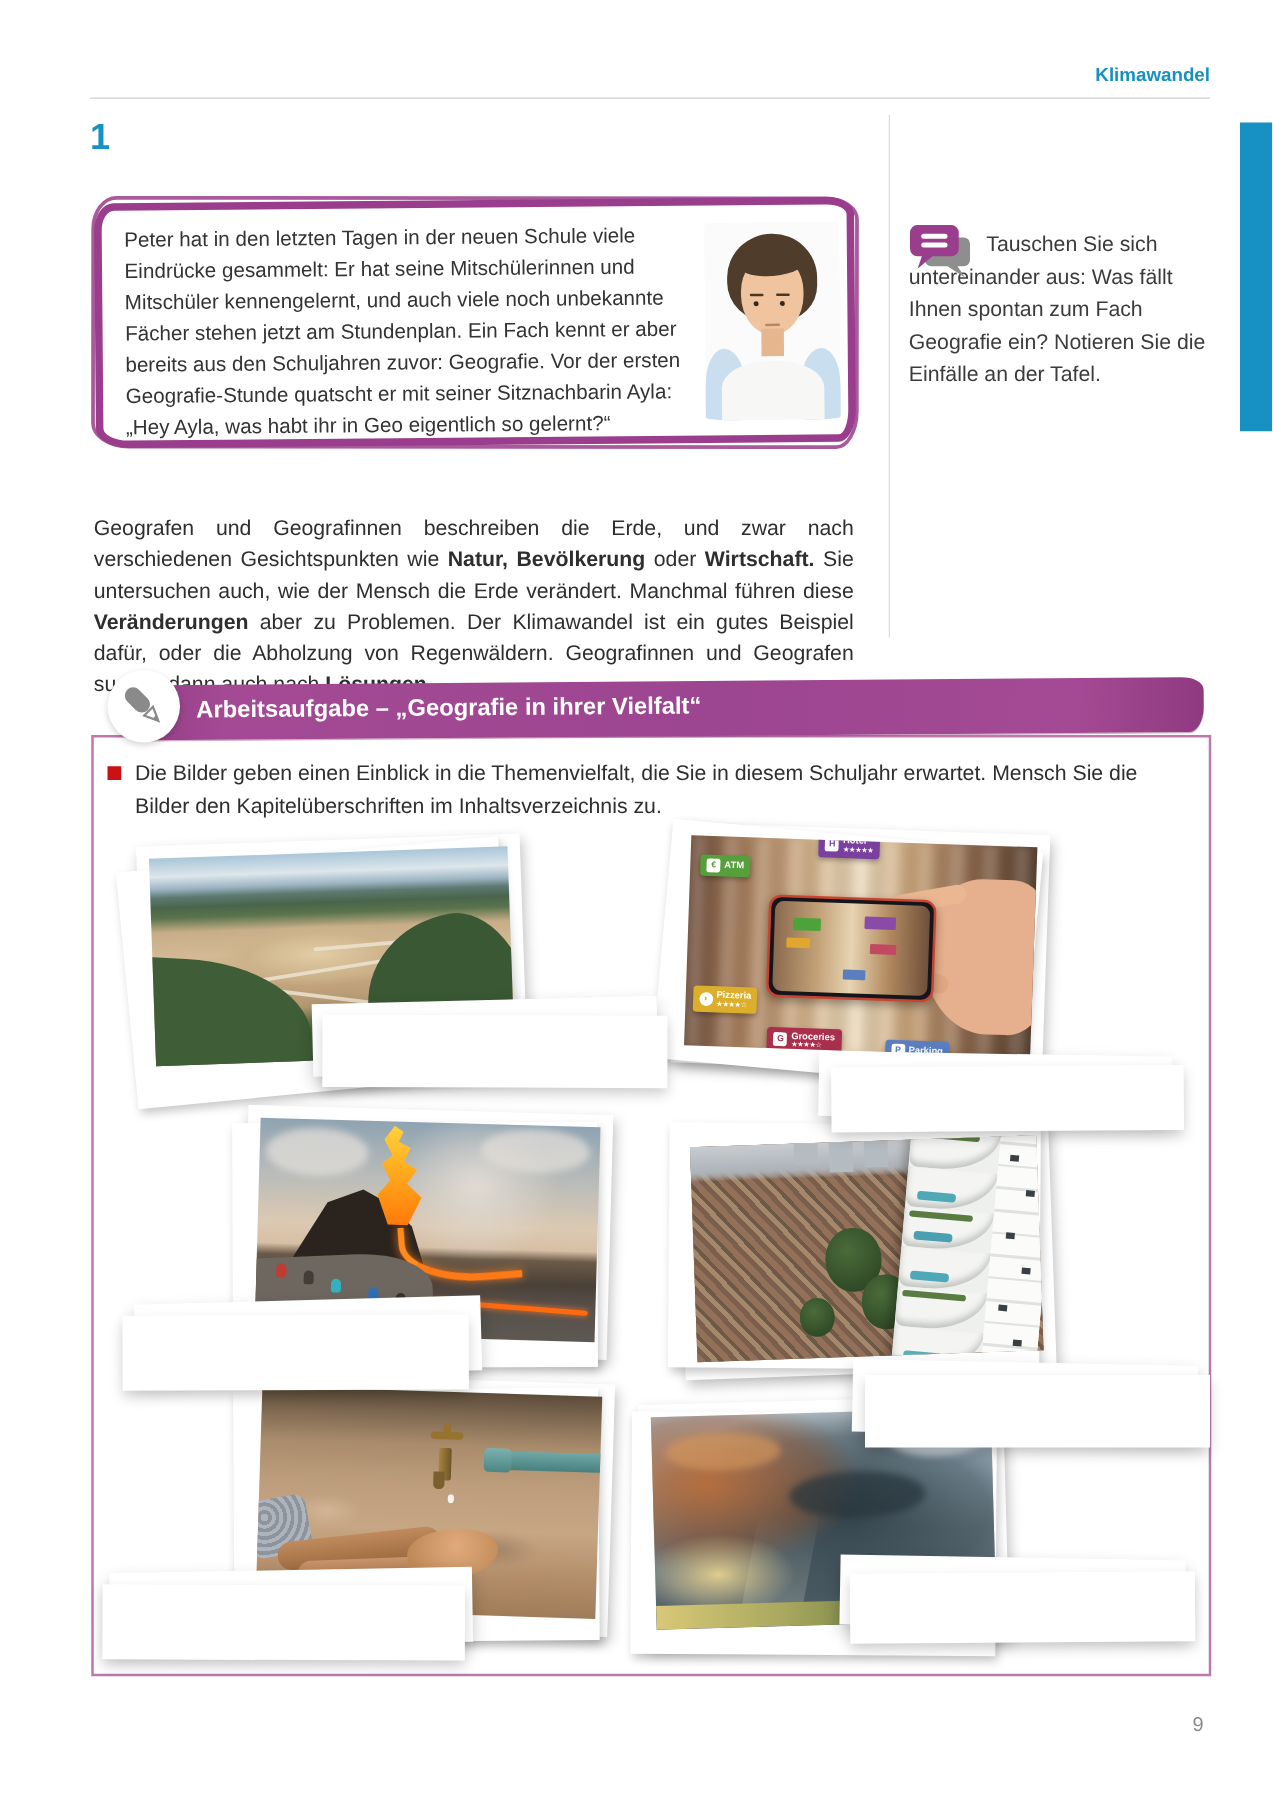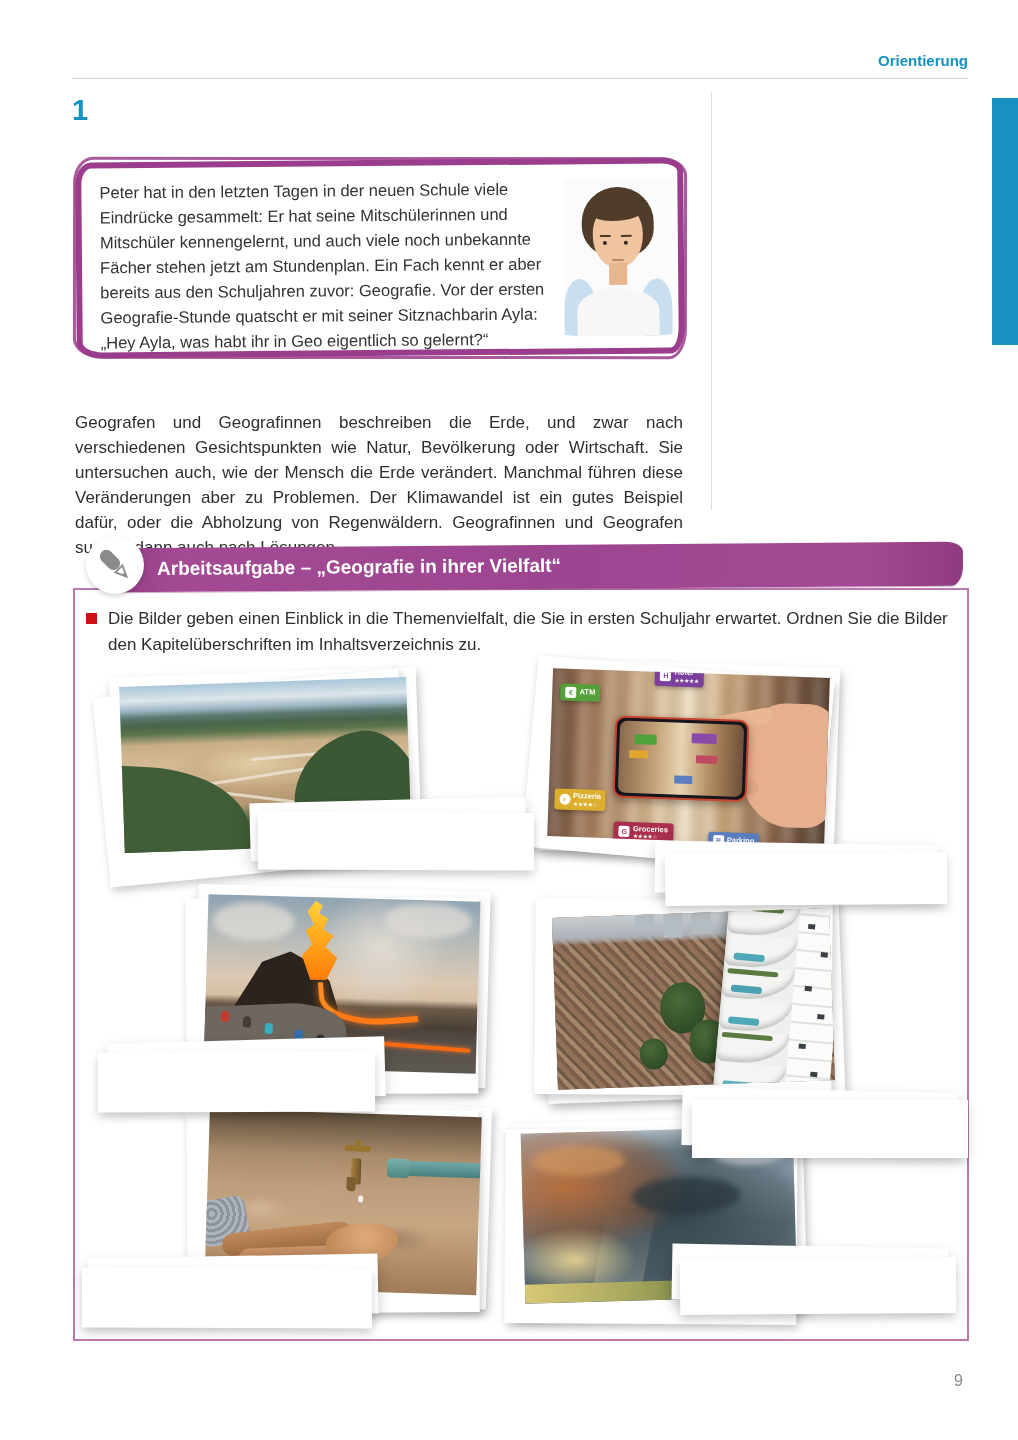--- a/index.html
+++ b/index.html
@@ -40,21 +40,21 @@
   .sp-shirt.r{right:0;border-radius:60% 40% 0 0;transform:rotate(-6deg);}
 
   
   .discussion-note{position:absolute;left:727px;top:183px;width:250px;font-size:17px;line-height:26px;color:#3b3b3b;}
   .discussion-note p{margin:0;text-indent:62px;}
   .speech-icon{position:absolute;left:0;top:-4px;width:52px;height:46px;}
 
   
   .intro-paragraph{position:absolute;left:75px;top:393px;width:608px;font-size:17px;line-height:25px;
                    color:#2e2e2e;text-align:justify;}
-  .intro-paragraph .b{font-weight:normal;}
+  .intro-paragraph .b{font-weight:bold;}
 
   
   .task-box{position:absolute;left:73px;top:588px;width:892px;height:749px;background:#fff;
             border:2px solid #bb79ad;}
   .task-banner{position:absolute;left:95px;top:545px;width:868px;height:44px;
                background:linear-gradient(92deg,#8e3a80,#a44a94 10%,#9c4590 55%,#a44a94 88%,#8e3a80);
                border-radius:10px 18px 12px 22px / 22px 10px 20px 12px;transform:rotate(-0.45deg);
                box-shadow:0 1px 0 rgba(142,58,128,.4);}
   .banner-title{position:absolute;left:62px;top:10px;color:#fff;font-size:19px;font-weight:bold;}
   .pen-icon-wrap{position:absolute;left:86px;top:536px;width:58px;height:58px;background:#fff;border-radius:50%;
@@ -219,21 +219,21 @@
   .a6{left:672px;top:1246px;width:276px;height:56px;transform:rotate(1deg);}
   .a6::before{transform:rotate(-1.4deg) translate(8px,12px);}
 
   .page-number{position:absolute;right:55px;top:1372px;font-size:16px;color:#8a8a8a;}
 </style>
 </head>
 <body>
 
 <div id="page">
 
-  <div class="header-label">Orientierung</div>
+  <div class="header-label">Klimawandel</div>
   <div class="header-rule"></div>
   <div class="chapter-number">1</div>
   <div class="column-divider"></div>
   <div class="accent-bar"></div>
 
   <div class="intro-box">
     <p class="intro-text" style="margin:0">Peter hat in den letzten Tagen in der neuen Schule viele Eindrücke gesammelt: Er hat seine Mitschülerinnen und Mitschüler kennengelernt, und auch viele noch unbekannte Fächer stehen jetzt am Stundenplan. Ein Fach kennt er aber bereits aus den Schuljahren zuvor: Geografie. Vor der ersten Geografie-Stunde quatscht er mit seiner Sitznachbarin Ayla: „Hey Ayla, was habt ihr in Geo eigentlich so gelernt?“</p>
     <div class="student-photo">
       <div class="sp-hair"></div>
       <div class="sp-face"></div>
@@ -243,40 +243,51 @@
       <div class="sp-eye l"></div>
         <div class="sp-eye r"></div>
       <div class="sp-mouth"></div>
       <div class="sp-neck"></div>
       <div class="sp-shirt l"></div>
       <div class="sp-shirt r"></div>
       <div class="sp-tee"></div>
     </div>
   </div>
 
+  <div class="discussion-note">
+    <span class="speech-icon">
+      <svg viewBox="0 0 52 46" width="52" height="46">
+        <path fill="#8e8e8e" d="M18 11h26a5 5 0 0 1 5 5v13a5 5 0 0 1-5 5h-5l6 9-14-9H18a5 5 0 0 1-5-5V16a5 5 0 0 1 5-5z"></path>
+        <path fill="#993d8c" d="M7 1h27a6 6 0 0 1 6 6v13a6 6 0 0 1-6 6H19l-12 10 3.5-10H7a6 6 0 0 1-6-6V7a6 6 0 0 1 6-6z"></path>
+        <rect x="10" y="8" width="21" height="4" rx="2" fill="#fff"></rect>
+        <rect x="10" y="15" width="21" height="4" rx="2" fill="#fff"></rect>
+      </svg>
+    </span>
+    <p>Tauschen Sie sich untereinander aus: Was fällt Ihnen spontan zum Fach Geografie ein? Notieren Sie die Einfälle an der Tafel.</p>
+  </div>
 
   <p class="intro-paragraph"><span>Geografen und Geografinnen beschreiben die Erde, und zwar nach verschiedenen Gesichtspunkten wie </span><span class="b">Natur, Bevölkerung</span><span> oder </span><span class="b">Wirtschaft.</span><span> Sie untersuchen auch, wie der Mensch die Erde verändert. Manchmal führen diese </span><span class="b">Veränderungen</span><span> aber zu Problemen. Der Klimawandel ist ein gutes Beispiel dafür, oder die Abholzung von Regenwäldern. Geografinnen und Geografen suchen dann auch nach </span><span class="b">Lösungen.</span></p>
 
   <div class="task-box"></div>
   <div class="task-banner">
     <span class="banner-title">Arbeitsaufgabe – „Geografie in ihrer Vielfalt“</span>
   </div>
   <div class="pen-icon-wrap">
     <svg viewBox="0 0 40 40" width="44" height="44">
       <g transform="rotate(-45 20 20)">
         <rect x="14" y="3" width="12" height="21" rx="6" fill="#8a8a8a"></rect>
         <polygon points="15.5,25 24.5,25 20,35" fill="#fff" stroke="#8a8a8a" stroke-width="1.6"></polygon>
         <circle cx="20" cy="32.2" r="1.4" fill="#8a8a8a"></circle>
       </g>
     </svg>
   </div>
 
   <div class="task-item">
     <span class="bullet-marker"></span>
-    <p class="task-text">Die Bilder geben einen Einblick in die Themenvielfalt, die Sie in ersten Schuljahr erwartet. Ordnen Sie die Bilder den Kapitelüberschriften im Inhaltsverzeichnis zu.</p>
+    <p class="task-text">Die Bilder geben einen Einblick in die Themenvielfalt, die Sie in diesem Schuljahr erwartet. Mensch Sie die Bilder den Kapitelüberschriften im Inhaltsverzeichnis zu.</p>
   </div>
 
   <div class="polaroid p1">
     <div class="photo ph-deforest">
       <div class="df-scar"></div>
       <div class="df-road r1"></div>
       <div class="df-road r2"></div>
       <div class="df-road r3"></div>
       <div class="df-forest-left"></div>
       <div class="df-ridge-right"></div>

